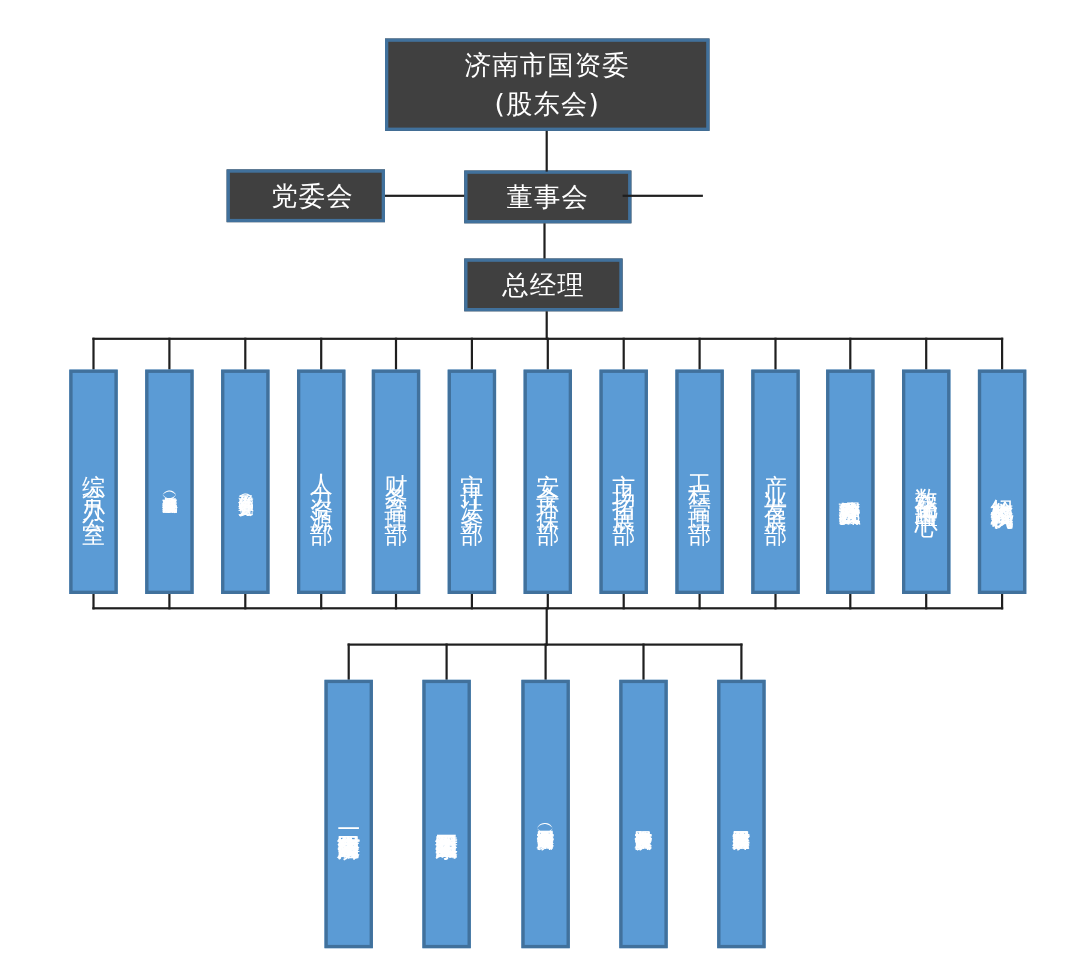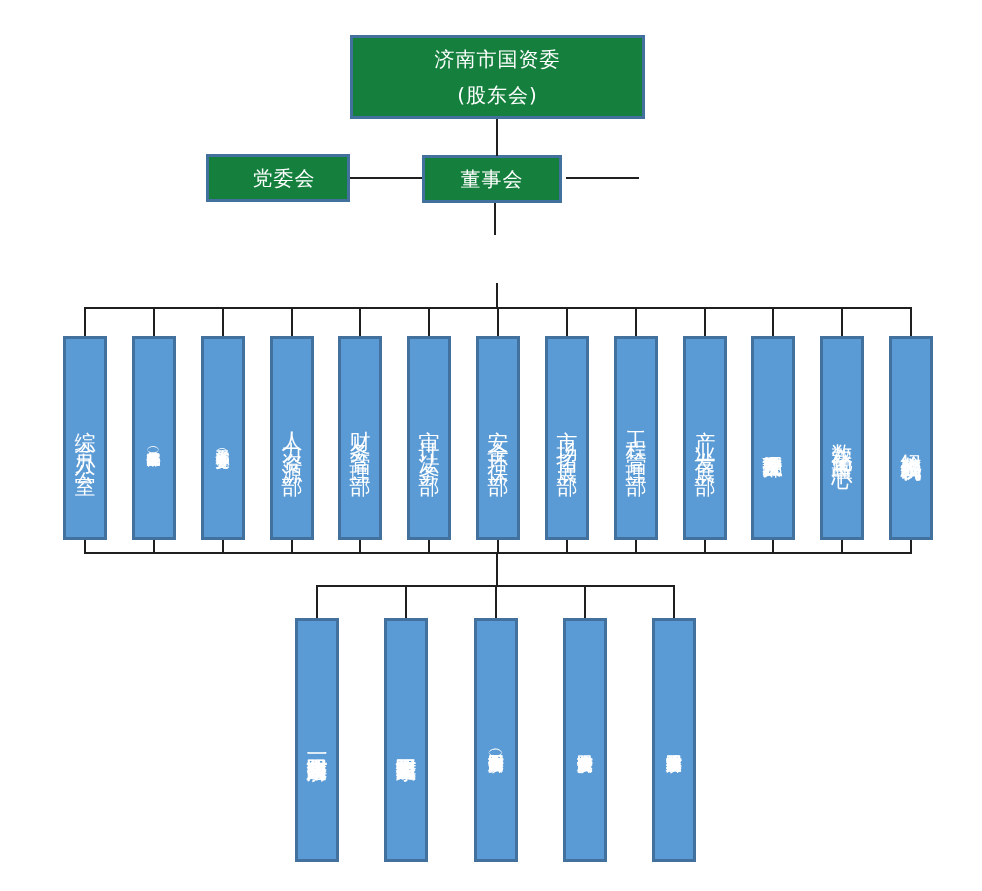--- a/index.html
+++ b/index.html
@@ -11,28 +11,28 @@
   #canvas {
     position: relative;
     width: 982px;
     height: 891px;
     background: #ffffff;
     overflow: hidden;
   }
   .hbox {
     position: absolute;
     box-sizing: border-box;
-    background: #15803d;
+    background: #404040;
     border: 3px solid #41719c;
     color: #ffffff;
     display: flex;
     align-items: center;
     justify-content: center;
     text-align: center;
-    font-size: 20px;
+    font-size: 24px;
     line-height: 36px;
     white-space: pre-line;
     letter-spacing: 1px;
   }
   .vbox {
     position: absolute;
     box-sizing: border-box;
     background: #5b9bd5;
     border: 3px solid #41719c;
     color: #ffffff;
@@ -50,23 +50,24 @@
 </head>
 <body>
 
 <div id="canvas">
 
   <div class="hbox" style="left:350px; top:35px; width:295px; height:84px;">济南市国资委
 (股东会)</div>
 
   <div class="hbox" style="left:206px; top:154px; width:144px; height:48px;padding-left:12px;">党委会</div>
 
-  <div class="hbox" style="left:422px; top:155px; width:140px; height:48px;">董事会</div>
+  <div class="hbox" style="left:422px; top:155px; width:152px; height:48px;">董事会</div>
 
 
+  <div class="hbox" style="left:422px; top:235px; width:144px; height:48px;">总经理</div>
 
 <div class="cline" style="left: 496px; top: 119px; width: 2px; height: 37px;"></div>
     <div class="cline" style="left: 350px; top: 177px; width: 72px; height: 2px;"></div>
     <div class="cline" style="left: 566px; top: 177px; width: 73px; height: 2px;"></div>
     <div class="cline" style="left: 494px; top: 203px; width: 2px; height: 32px;"></div>
     <div class="cline" style="left: 496px; top: 283px; width: 2px; height: 26px;"></div>
     <div class="cline" style="left: 84px; top: 307px; width: 828px; height: 2px;"></div>
     <div class="cline" style="left: 84px; top: 552px; width: 828px; height: 2px;"></div>
     <div class="cline" style="left: 84px; top: 307px; width: 2px; height: 29px;"></div>
     <div class="cline" style="left: 84px; top: 540px; width: 2px; height: 14px;"></div>

